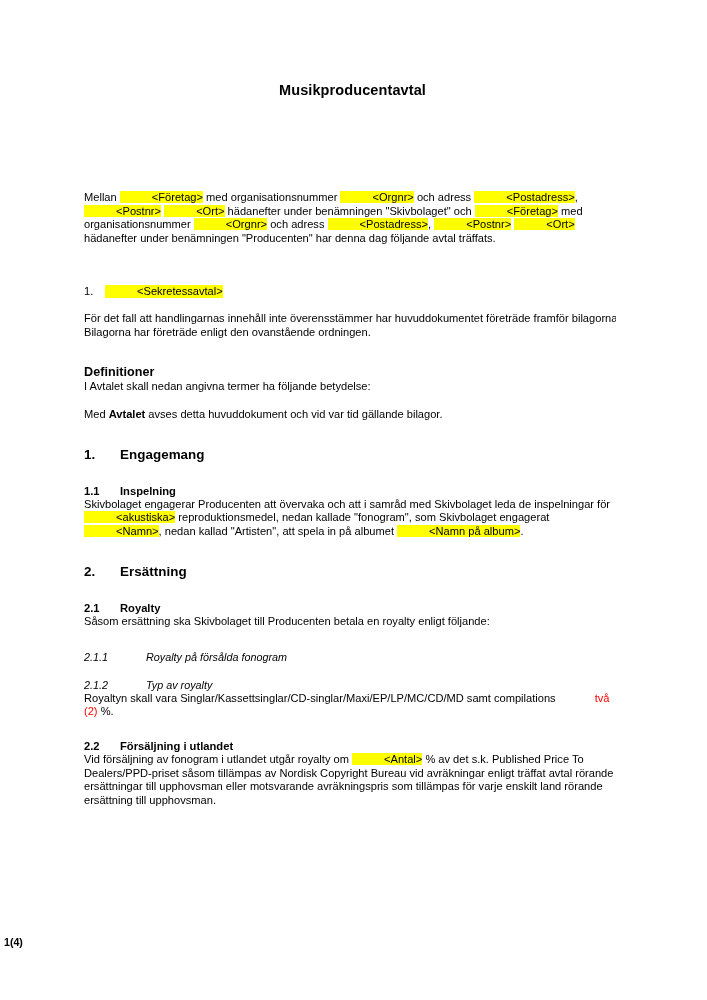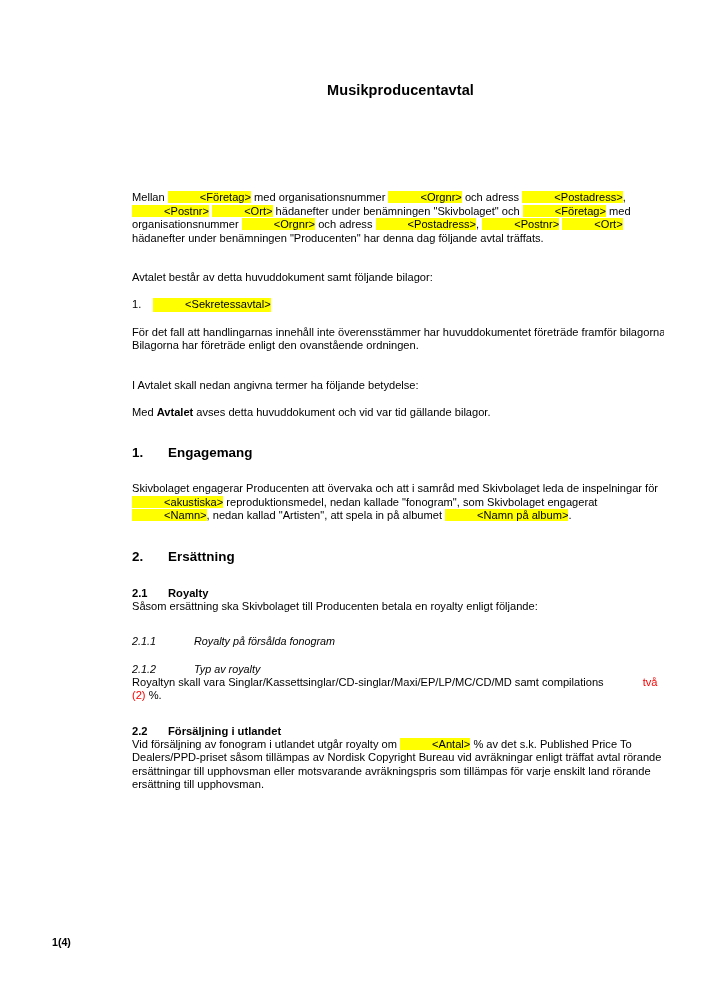--- a/index.html
+++ b/index.html
@@ -12,21 +12,20 @@
     font-family: "Liberation Sans", sans-serif;
     color: #000000;
   }
   .page {
     position: relative;
     width: 616px;
     height: 1000px;
     background: #ffffff;
     overflow: hidden;
     box-sizing: border-box;
-    margin-left: 48px;
   }
   .content {
     position: absolute;
     left: 84px;
     top: 0;
     width: 537px;
   }
 
   
   .doc-title {
@@ -141,50 +140,54 @@
   <div class="content">
 
     <h1 class="doc-title">Musikproducentavtal</h1>
 
     <div class="spacer-intro"></div>
 
     <p class="para"><span>Mellan </span><span class="hl">&lt;Företag&gt;</span><span> med organisationsnummer </span><span class="hl">&lt;Orgnr&gt;</span><span> och adress </span><span class="hl">&lt;Postadress&gt;</span><span>, </span><span class="hl">&lt;Postnr&gt;</span><span> </span><span class="hl">&lt;Ort&gt;</span><span> hädanefter under benämningen "Skivbolaget" och </span><span class="hl">&lt;Företag&gt;</span><span> med organisationsnummer </span><span class="hl">&lt;Orgnr&gt;</span><span> och adress </span><span class="hl">&lt;Postadress&gt;</span><span>, </span><span class="hl">&lt;Postnr&gt;</span><span> </span><span class="hl">&lt;Ort&gt;</span><span> hädanefter under benämningen "Producenten" har denna dag följande avtal träffats.</span></p>
 
     <div class="gap-xl"></div>
 
-    <p class="para">Avtalet består av detta huvuddokument samt följande bilagor:</p>
 
     <div class="gap-md"></div>
 
     <div class="num-list-item">
       <span class="li-num">1.</span>
       <span class="hl">&lt;Sekretessavtal&gt;</span>
     </div>
 
     <div class="gap-md"></div>
 
     <p class="para">För det fall att handlingarnas innehåll inte överensstämmer har huvuddokumentet företräde framför bilagorna. Bilagorna har företräde enligt den ovanstående ordningen.</p>
 
     <div class="gap-xl"></div>
 
+    <h2 class="sec-head">Definitioner</h2>
     <p class="para">I Avtalet skall nedan angivna termer ha följande betydelse:</p>
 
     <div class="gap-md"></div>
 
     <p class="para"><span>Med </span><span class="b">Avtalet</span><span> avses detta huvuddokument och vid var tid gällande bilagor.</span></p>
 
     <div class="gap-xl"></div>
 
     <h2 class="num-head">
         <span class="num">1.</span>
         <span>Engagemang</span>
       </h2>
 
     <div class="gap-lg"></div>
 
+    <h3 class="sub-head">
+        <span class="num">1.1</span>
+        <span>Inspelning</span>
+      </h3>
 
     <p class="para"><span>Skivbolaget engagerar Producenten att övervaka och att i samråd med Skivbolaget leda de inspelningar för </span><span class="hl">&lt;akustiska&gt;</span><span> reproduktionsmedel, nedan kallade "fonogram", som Skivbolaget engagerat </span><span class="hl">&lt;Namn&gt;</span><span>, nedan kallad "Artisten", att spela in på albumet </span><span class="hl">&lt;Namn på album&gt;</span><span>.</span></p>
 
     <div class="gap-xl"></div>
 
     <h2 class="num-head">
         <span class="num">2.</span>
         <span>Ersättning</span>
       </h2>
 

